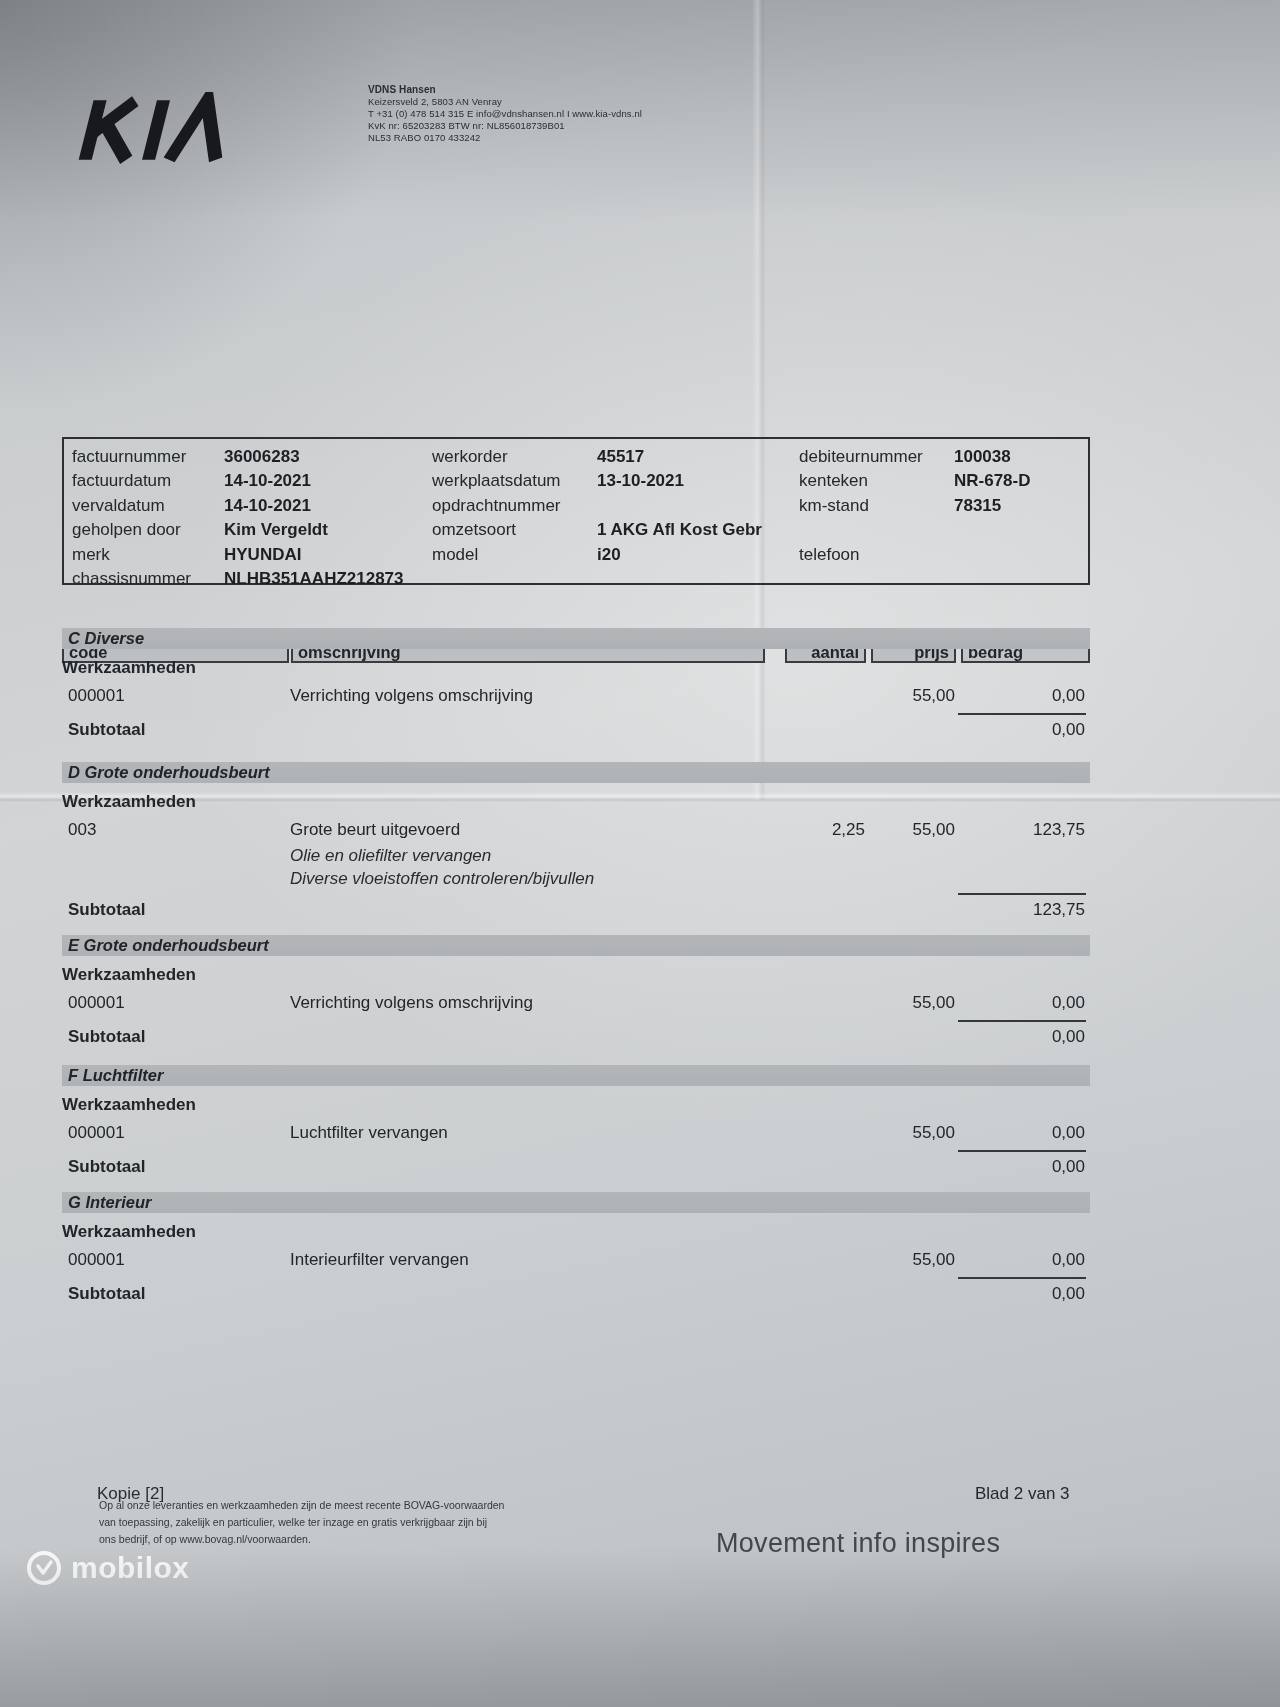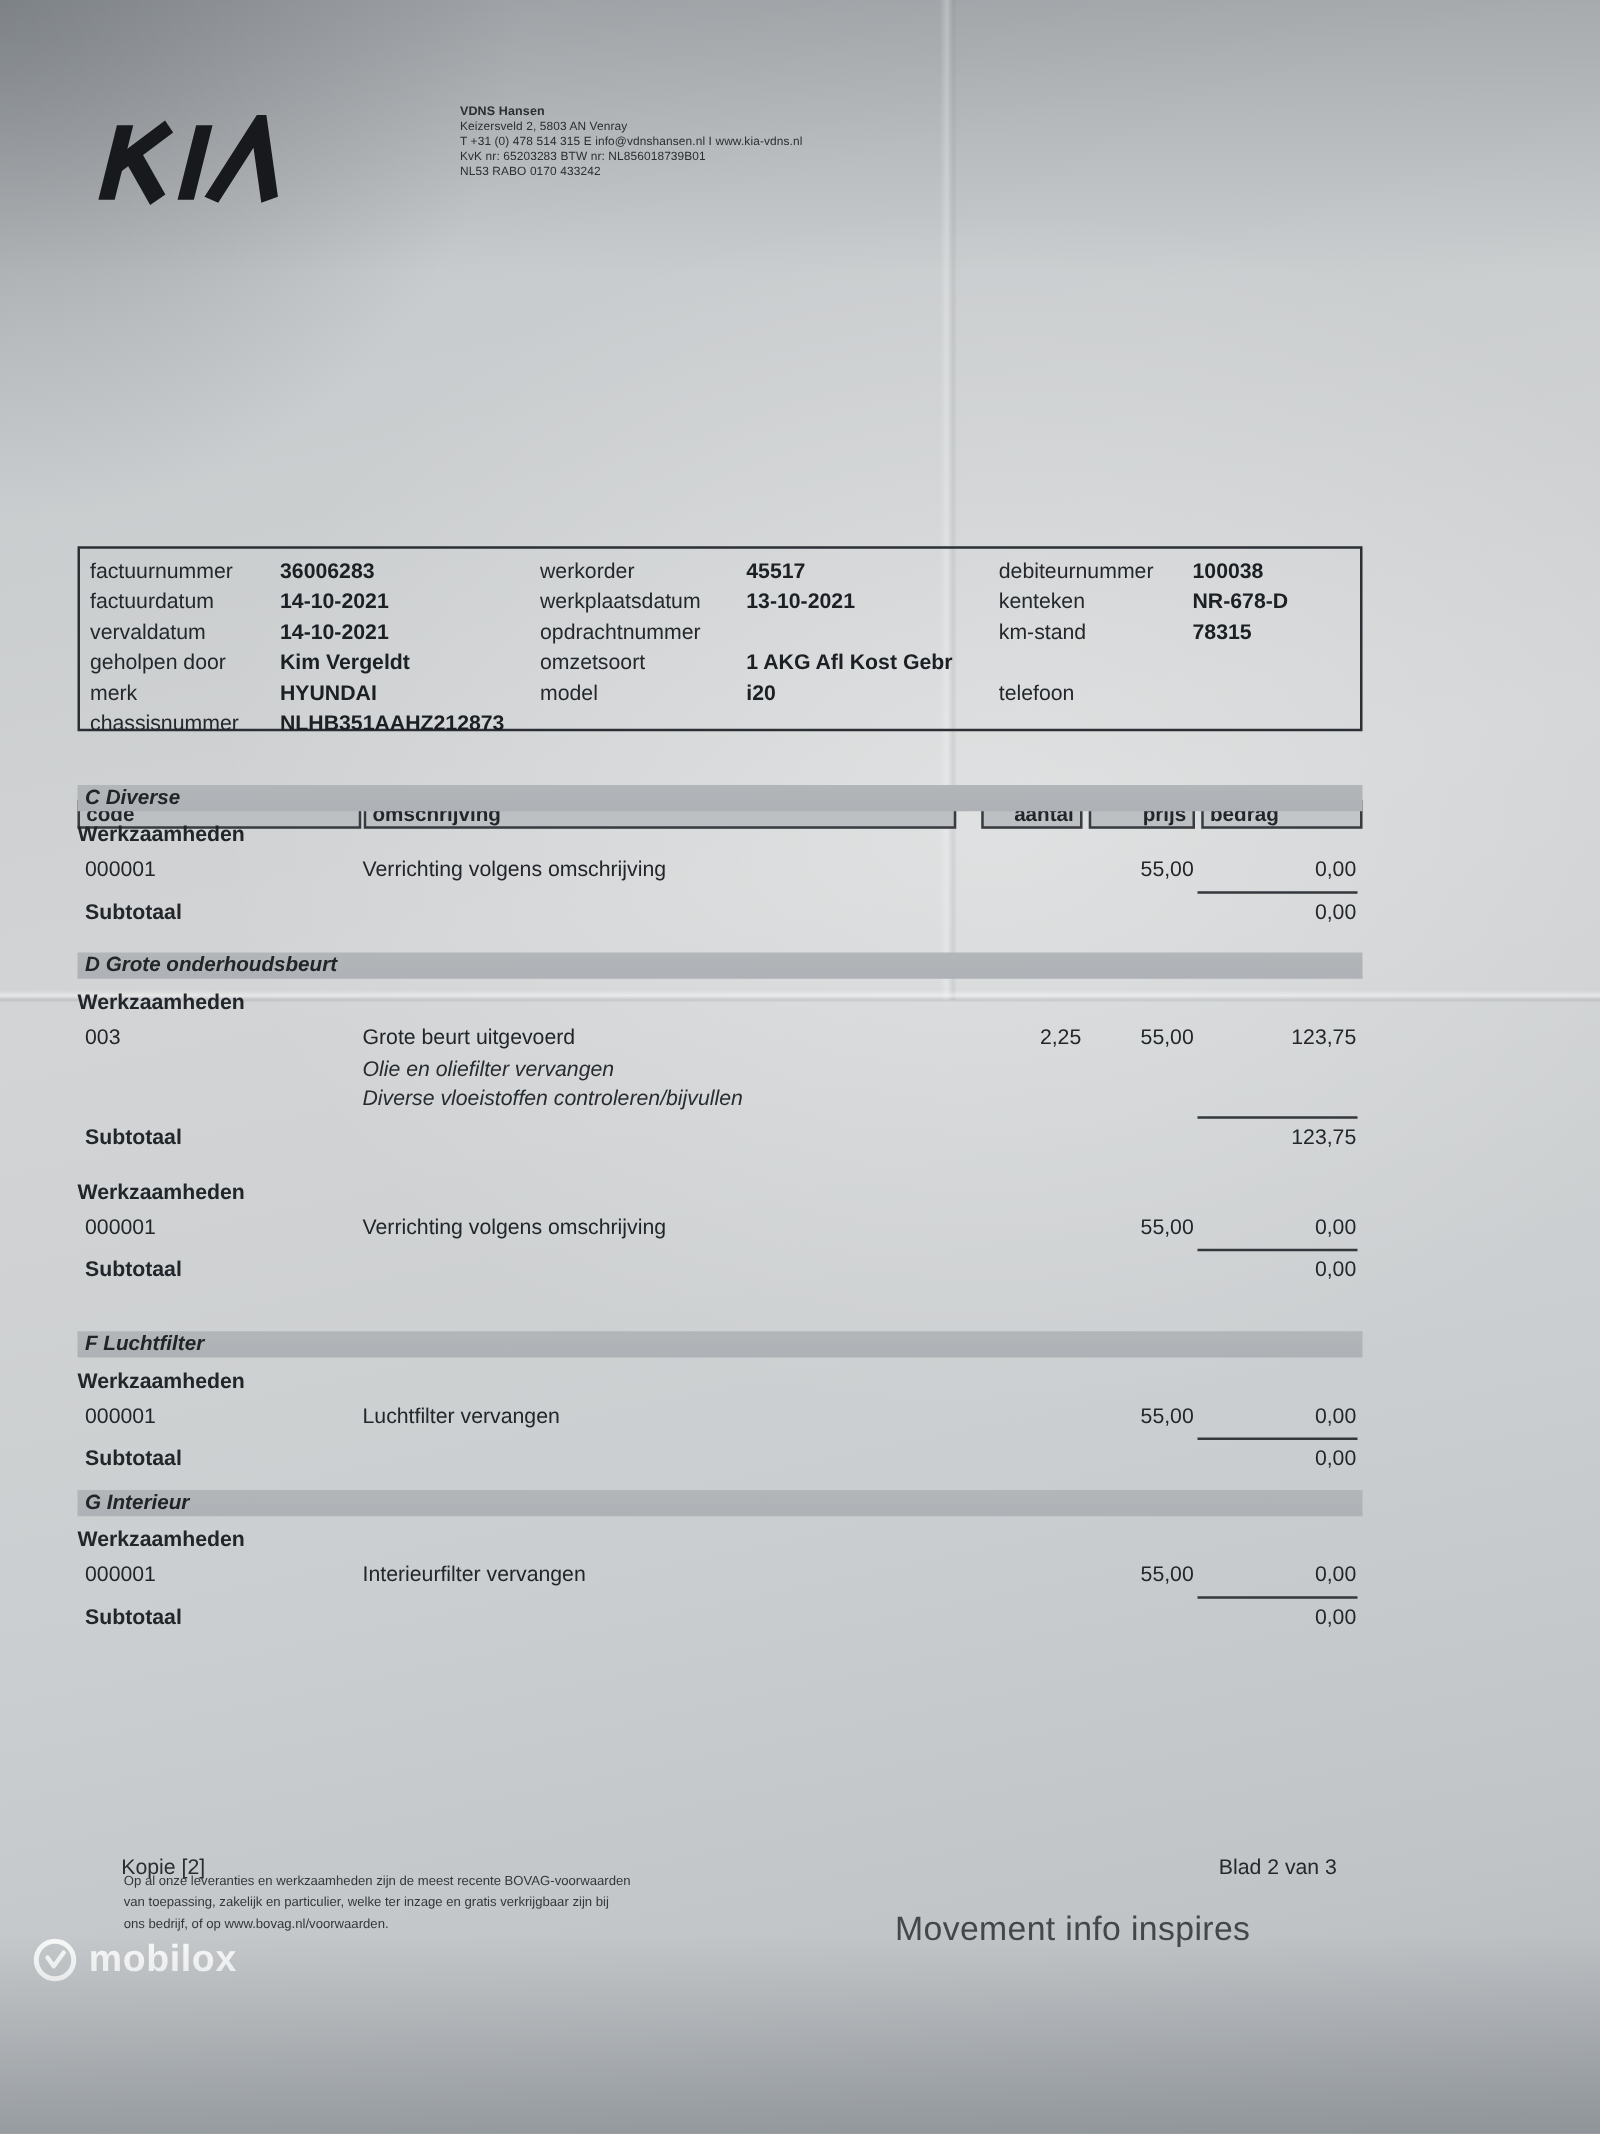--- a/index.html
+++ b/index.html
@@ -172,20 +172,21 @@
     <div class="note">Olie en oliefilter vervangen</div>
     <div class="note">Diverse vloeistoffen controleren/bijvullen</div>
     <div class="rule"></div>
     <div class="subrow">
       <span class="sub-label">Subtotaal</span>
       <span class="c-bedrag">123,75</span>
     </div>
   </div>
 
   <div class="section s2">
+    <div class="band"><span>E Grote onderhoudsbeurt</span></div>
     <div class="werk">Werkzaamheden</div>
     <div class="row">
       <span class="c-code">000001</span>
       <span class="c-desc">Verrichting volgens omschrijving</span>
       <span class="c-aantal"></span>
       <span class="c-prijs">55,00</span>
       <span class="c-bedrag">0,00</span>
     </div>
     <div class="rule"></div>
     <div class="subrow">

